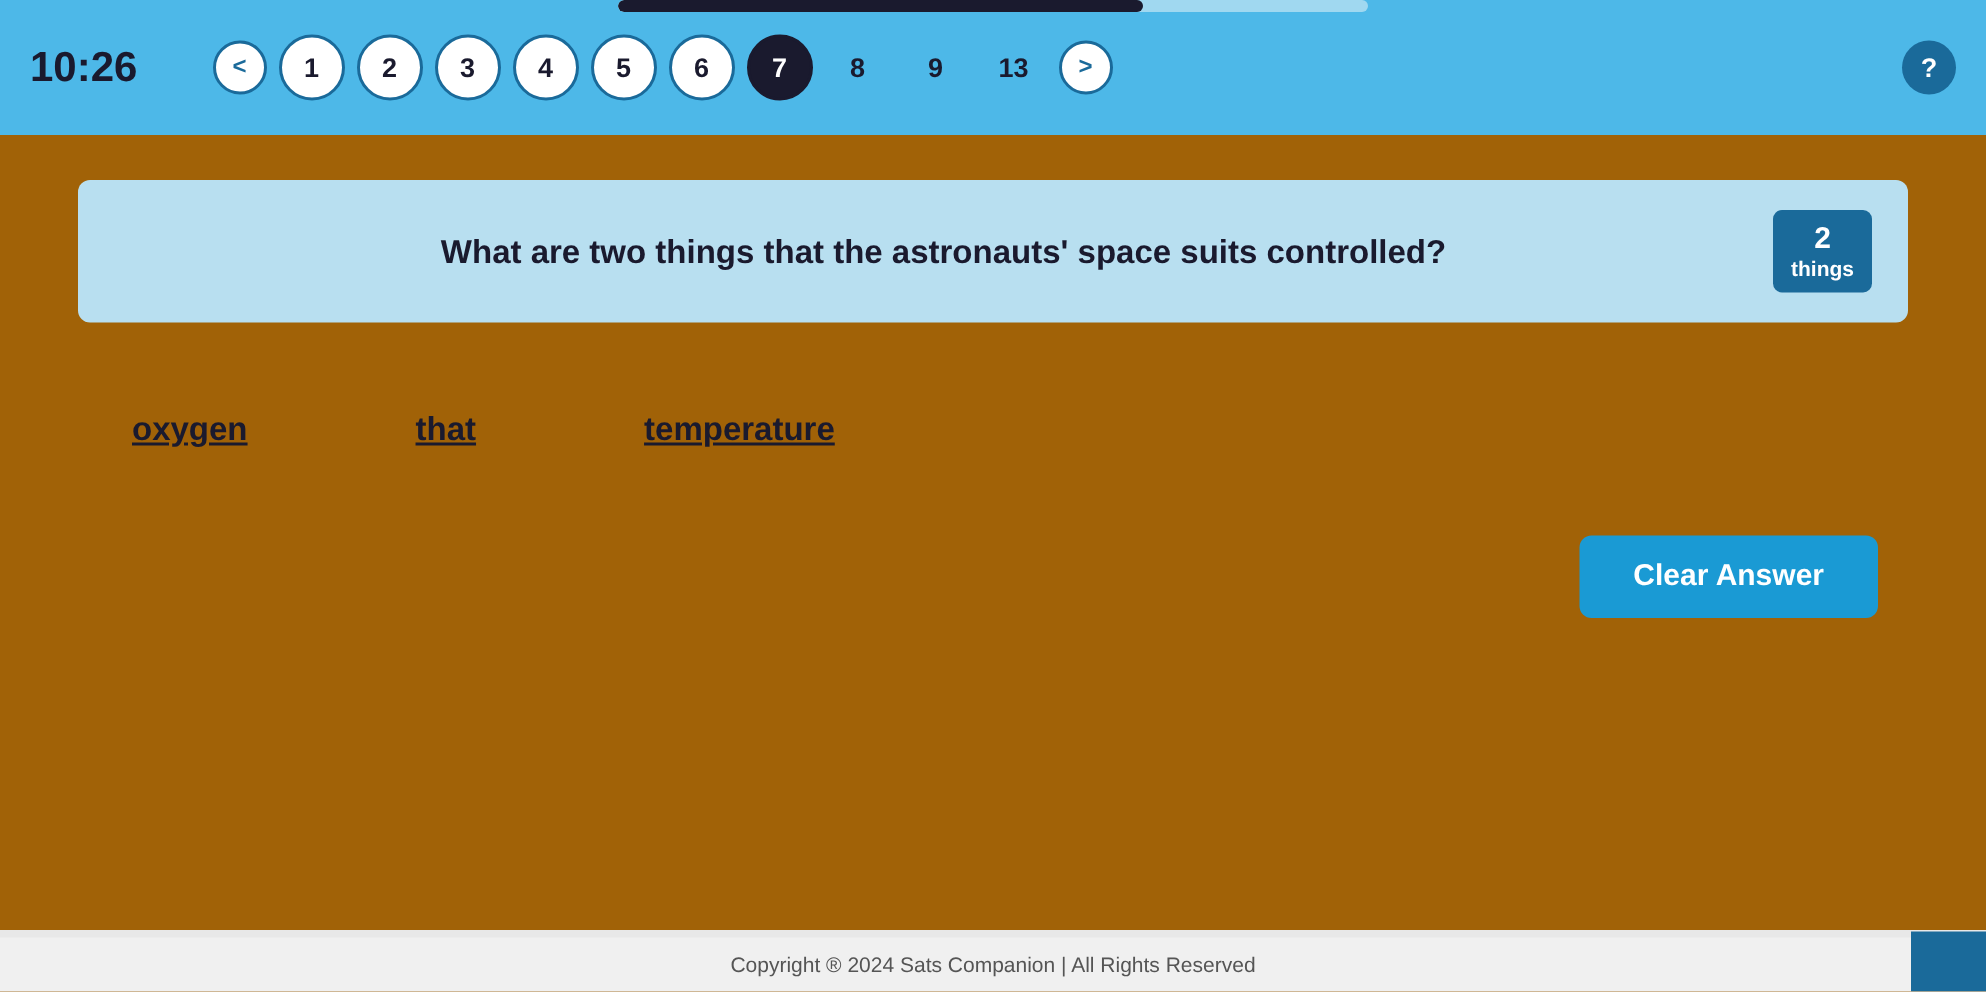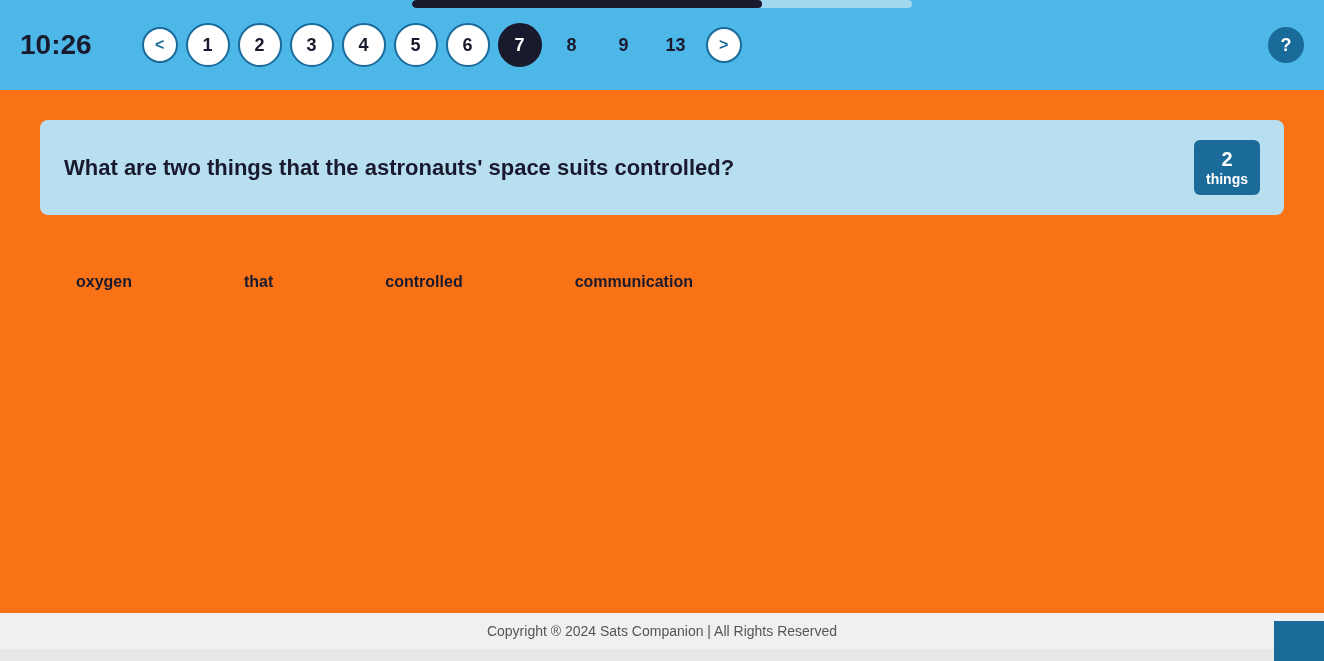--- a/index.html
+++ b/index.html
@@ -1,15 +1,15 @@
 <!DOCTYPE html>
 <html><head>
   <meta charset="utf-8">
   <style>
-    * { box-sizing: border-box; margin: 0; padding: 0; }
+    * { box-sizing: border-box; margin: 0; padding: 0; text-align: center; }
     body {
       font-family: Arial, sans-serif;
       background: #e8e8e8;
       width: 1324px;
       height: 661px;
       overflow: hidden;
       position: relative;
     }
 
     
@@ -110,22 +110,22 @@
       align-items: center;
       justify-content: center;
       color: white;
       font-weight: bold;
       font-size: 18px;
       cursor: pointer;
     }
 
     
     .main-content {
-      background: #f97316;
-      padding: 30px 40px;
+      background: #a16207;
+      padding: 30px 52px;
       min-height: 530px;
     }
 
     
     .question-box {
       background: #b8dff0;
       border-radius: 8px;
       padding: 20px 24px;
       display: flex;
       align-items: center;
@@ -158,26 +158,27 @@
 
     
     .answer-options {
       display: flex;
       gap: 80px;
       padding: 20px 20px;
       margin-bottom: 30px;
     }
 
     .answer-option {
-      font-size: 16px;
+      font-size: 22px;
       font-weight: bold;
       color: #1a1a2e;
       cursor: pointer;
       padding: 8px 16px;
       border-radius: 6px;
+      text-decoration: underline;
     }
 
     
     .clear-answer-container {
       display: flex;
       justify-content: flex-end;
       padding-right: 20px;
     }
 
     .clear-answer-btn {
@@ -187,21 +188,21 @@
       border-radius: 8px;
       padding: 16px 36px;
       font-size: 20px;
       font-weight: bold;
       cursor: pointer;
     }
 
     
     .footer {
       position: absolute;
-      bottom: 12px;
+      bottom: 0;
       left: 0;
       right: 0;
       text-align: center;
       padding: 10px;
       background: #f0f0f0;
       font-size: 14px;
       color: #555;
     }
 
     .bottom-corner {
@@ -247,24 +248,26 @@
     <span class="question-text">What are two things that the astronauts' space suits controlled?</span>
     <div class="marks-badge">
       <span class="marks-number">2</span>
       <span>things</span>
     </div>
   </div>
 
   <div class="answer-options">
     <div class="answer-option">oxygen</div>
     <div class="answer-option">that</div>
-    <div class="answer-option">controlled</div>
-    <div class="answer-option">communication</div>
-  </div>
-
+    <div class="answer-option">temperature</div>
+  </div>
+
+  <div class="clear-answer-container">
+    <button class="clear-answer-btn">Clear Answer</button>
+  </div>
 
 </div>
 
 <div class="footer">
   <span>Copyright ® 2024 Sats Companion | All Rights Reserved</span>
 </div>
 
 <div class="bottom-corner"></div>
 
 </body></html>

